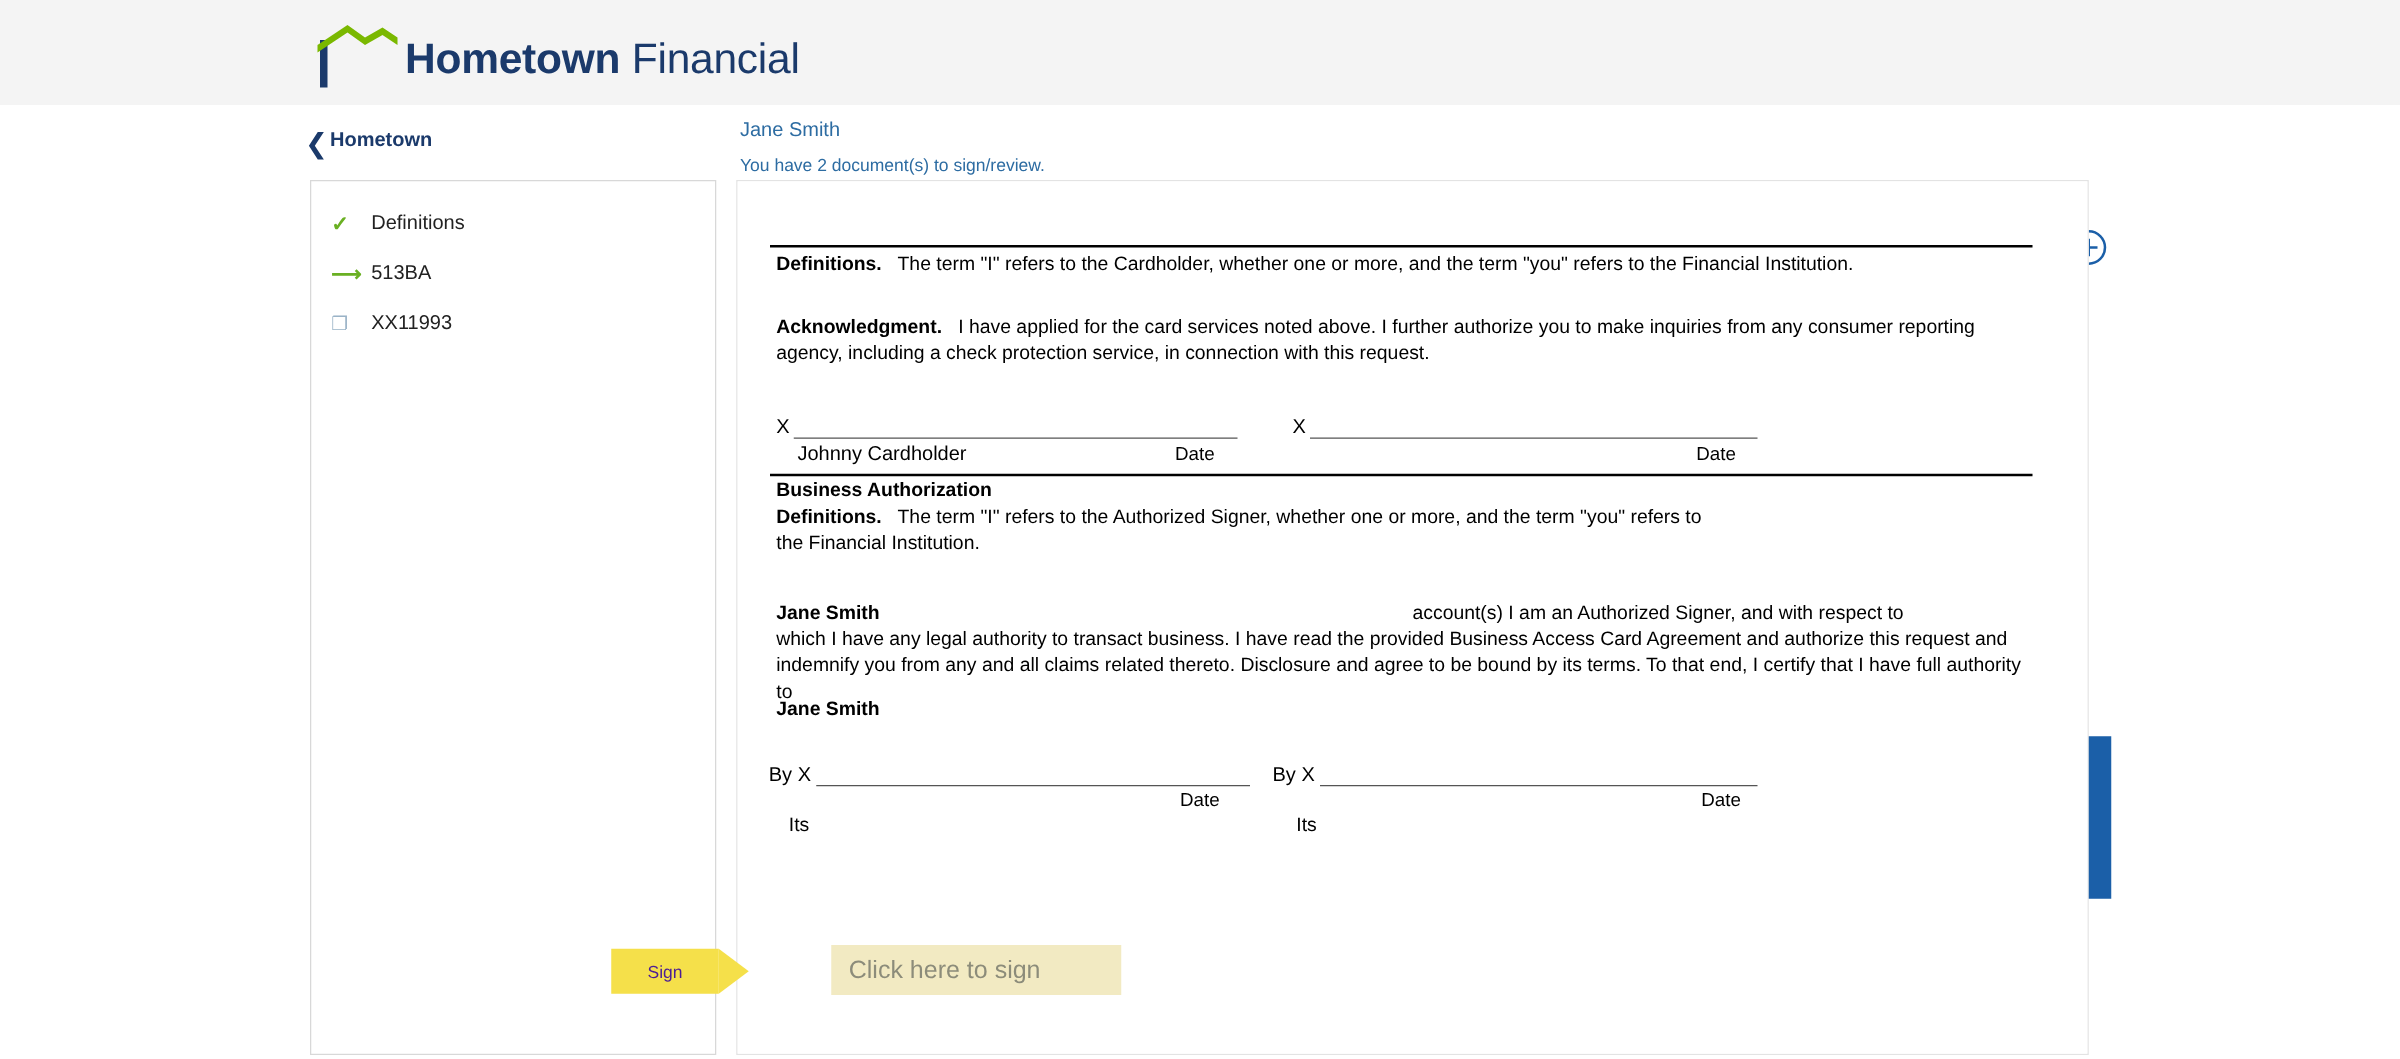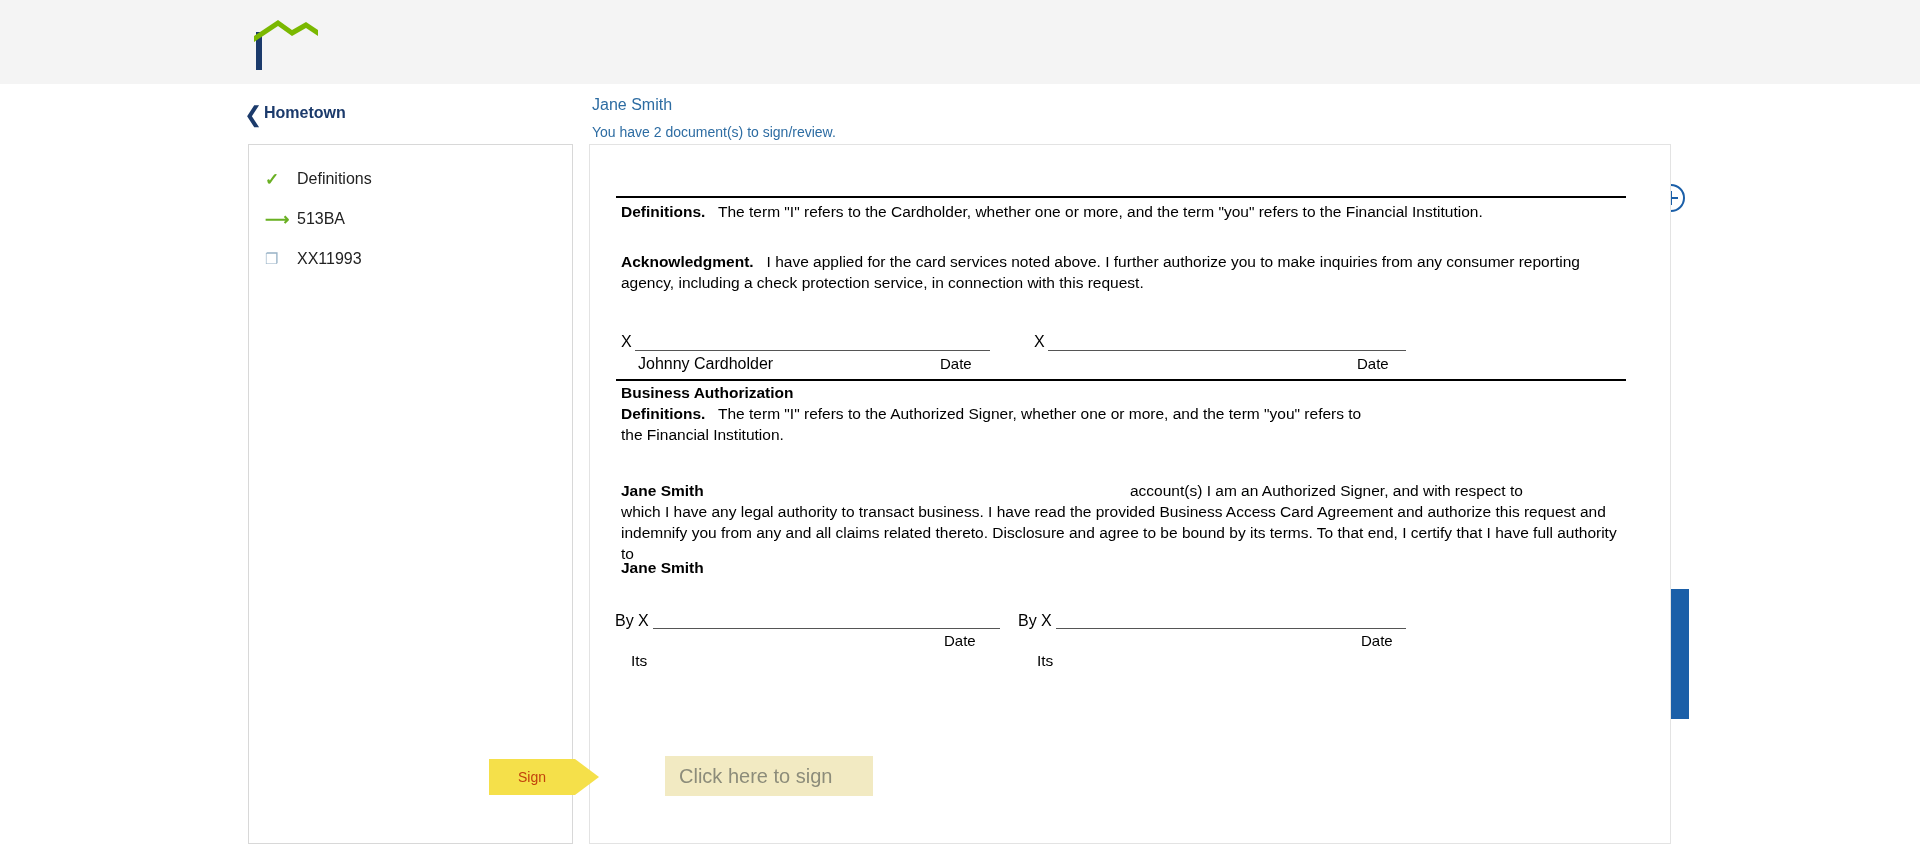--- a/index.html
+++ b/index.html
@@ -233,26 +233,26 @@
     border-top: 18px solid transparent;
     border-bottom: 18px solid transparent;
     border-left: 24px solid #f5e04a;
   }
   .sign-flag .txt {
     position: absolute;
     left: 0; top: 0;
     width: 86px; height: 36px;
     display: flex; align-items: center; justify-content: center;
     font-size: 14px;
-    color: #c2410c;
+    color: #4c1d95;
   }
   .click-sign {
     position: absolute;
     left: 665px; top: 672px;
-    width: 208px; height: 40px;
+    width: 232px; height: 40px;
     background: #f2eac2;
     display: flex;
     align-items: center;
     padding-left: 14px;
     box-sizing: border-box;
     font-size: 20px;
     color: #8c8c7a;
     cursor: pointer;
   }
 
@@ -270,20 +270,24 @@
 <div id="app">
 
   <div class="logo-bar">
     <div class="logo-wrap">
       <div class="logo-mark">
         <svg width="74" height="56" viewBox="0 0 74 56">
           <path d="M8 54 L8 16 L14 16 L14 54 Z" fill="#1b3a6b"></path>
           <path d="M6 20 L30 4 L44 14 L58 6 L70 14 L70 20 L58 12 L44 20 L30 10 L6 26 Z" fill="#7ab800"></path>
         </svg>
       </div>
+      <div class="logo-text">
+        <span class="b">Hometown</span>
+        <span class="l">Financial</span>
+      </div>
     </div>
   </div>
 
   <div class="main">
 
     <div class="topstrip">
       <div class="back-chevron">❮</div>
       <div class="back-label">Hometown</div>
       <div class="party-name">Jane Smith</div>
       <div class="party-sub">You have 2 document(s) to sign/review.</div>

